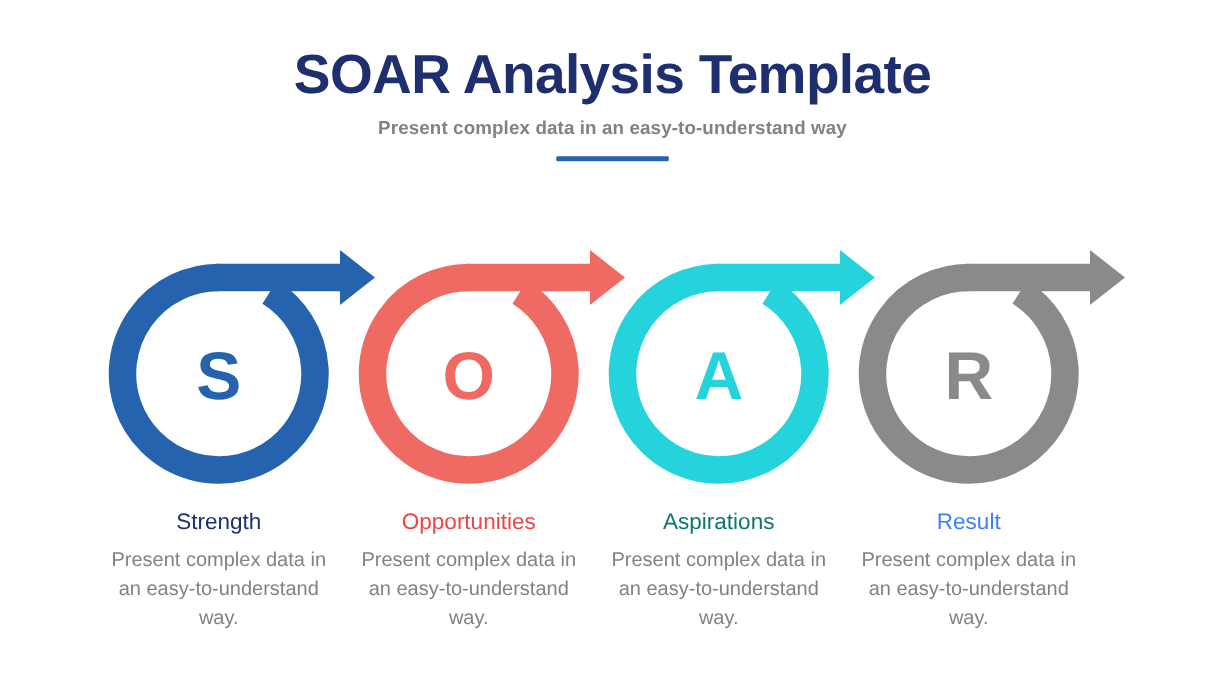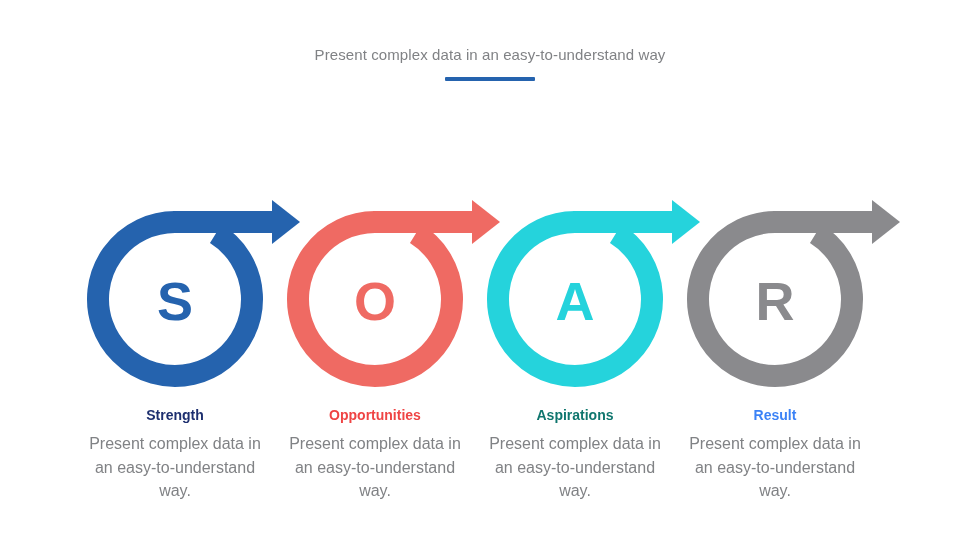--- a/index.html
+++ b/index.html
@@ -33,21 +33,21 @@
     font-weight: bold;
     color: #1d2f6f;
     letter-spacing: -0.5px;
     line-height: 1.1;
     margin: 0;
   }
   .subtitle {
     margin: 10px 0 0 0;
     font-size: 15px;
     color: #808285;
-    font-weight: normal;
+    font-weight: bold;
     letter-spacing: 0.1px;
   }
   .accent-bar {
     width: 90px;
     height: 4px;
     background: #2563ae;
     margin: 14px auto 0 auto;
     border-radius: 1px;
   }
 
@@ -80,40 +80,41 @@
   }
   .caption {
     width: 200px;
     margin-left: 75px;
     text-align: center;
   }
   .caption:not(:first-child) {
     margin-left: 0;
   }
   .caption-title {
-    font-size: 14px;
-    font-weight: bold;
+    font-size: 18px;
+    font-weight: normal;
     color: #1d2f6f;
     margin: 0 0 9px 0;
     line-height: 1.1;
   }
   .caption-body {
     font-size: 16px;
     color: #808285;
     line-height: 1.45;
     margin: 0;
     padding: 0 10px;
   }
 </style>
 </head>
 <body>
 
 <div class="slide">
 
   <div class="header">
+    <h1 class="title" style="color: rgb(29, 47, 111);">SOAR Analysis Template</h1>
     <p class="subtitle" style="color: rgb(128, 130, 133);">Present complex data in an easy-to-understand way</p>
     <div class="accent-bar" style="background: rgb(37, 99, 174);"></div>
   </div>
 
   <div class="diagram">
     <svg width="980" height="210" viewBox="0 0 980 210">
       <g>
           <g>
             <path d="M 215.80 37.70 A 77 77 0 1 1 175.00 26.00" fill="none" stroke="#2563ae" stroke-width="22" stroke-linecap="butt"></path>
             <path d="M 173 26 L 274 26" fill="none" stroke="#2563ae" stroke-width="22" stroke-linecap="butt"></path>

